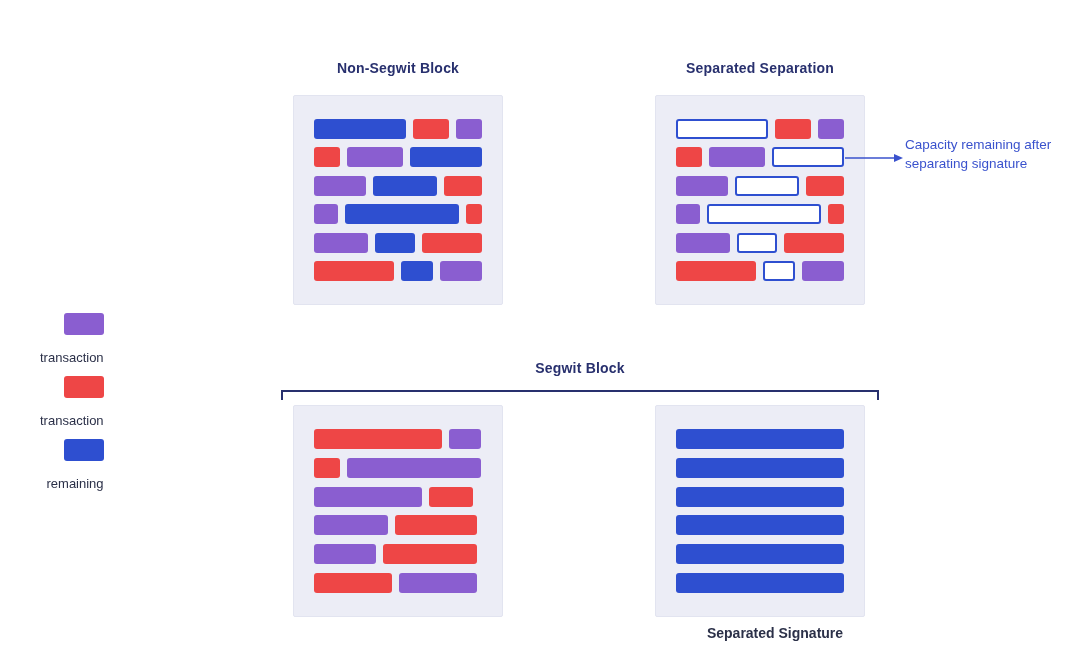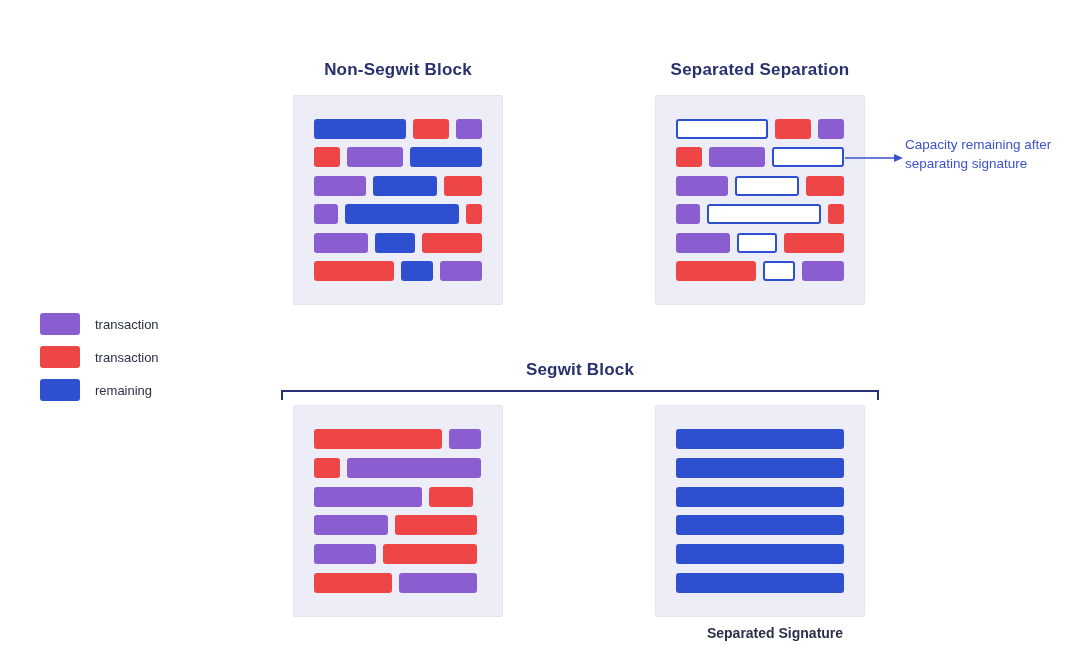--- a/index.html
+++ b/index.html
@@ -1,33 +1,33 @@
 <!DOCTYPE html>
 <html style="--purple: #8a5ed0; --red: #ee4646; --blue: #2e4fd0; --navy: #28306e; --block_bg: #ecedf6; --block_border: #e2e4f0; --white: #ffffff; --annotation_text: #3a52cd; --legend_text: #2b3048;"><head>
 <meta charset="utf-8">
 <style>
   html,body{margin:0;padding:0;background:#ffffff;}
   .canvas{
     position:relative;width:1080px;height:655px;background:#ffffff;overflow:hidden;
     font-family:"Liberation Sans",sans-serif;
   }
   .block-title{
-    position:absolute;font-weight:bold;font-size:17px;color:var(--navy);
+    position:absolute;font-weight:bold;font-size:14px;color:var(--navy);
     text-align:center;letter-spacing:.2px;
   }
   .block{
     position:absolute;box-sizing:border-box;
     background:var(--block_bg);border:1px solid var(--block_border);border-radius:2px;
     display:flex;flex-direction:column;justify-content:space-evenly;
     padding:14px 20px;
   }
   .bar-row{display:flex;gap:7px;}
   .bar{height:20px;border-radius:3px;box-sizing:border-box;flex:0 0 auto;}
   .legend{position:absolute;left:40px;top:313px;display:flex;flex-direction:column;gap:11px;}
-  .legend-item{display:flex;align-items:center;gap:15px;}
+  .legend-item{display:flex;align-items:flex-end;gap:15px;flex-direction:column;}
   .swatch{width:40px;height:22px;border-radius:3px;display:inline-block;}
   .legend-label{font-size:13px;color:var(--legend_text);}
   .annotation{
     position:absolute;left:905px;top:136px;width:162px;
     font-size:13.5px;line-height:1.38;color:var(--annotation_text);
   }
   .arrow{position:absolute;left:845px;top:152px;color:var(--annotation_text);}
   .bracket{
     position:absolute;left:281px;top:390px;width:598px;height:10px;box-sizing:border-box;
     border-top:2px solid var(--navy);border-left:2px solid var(--navy);border-right:2px solid var(--navy);

